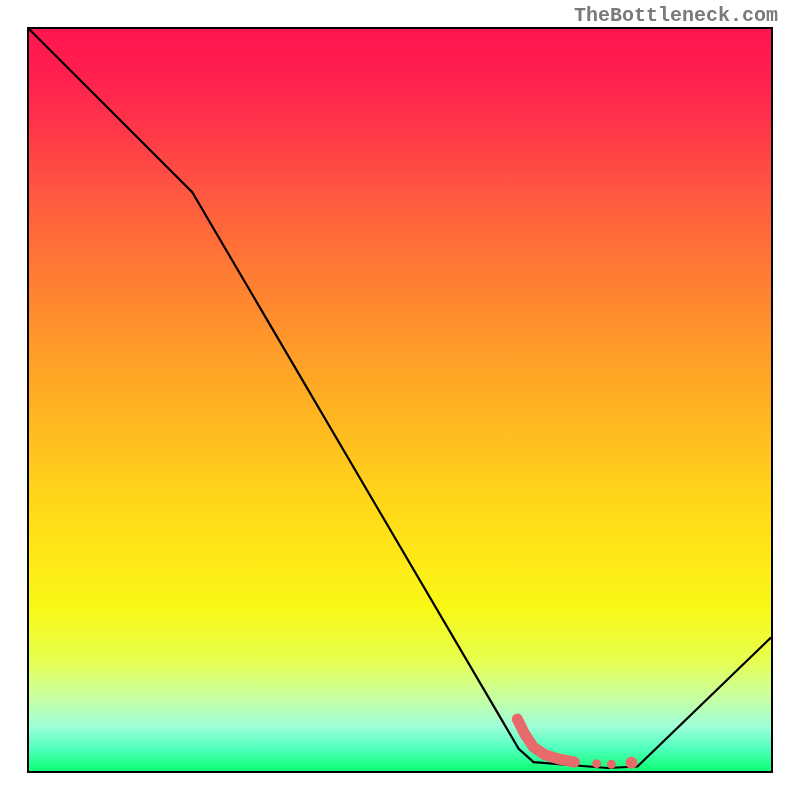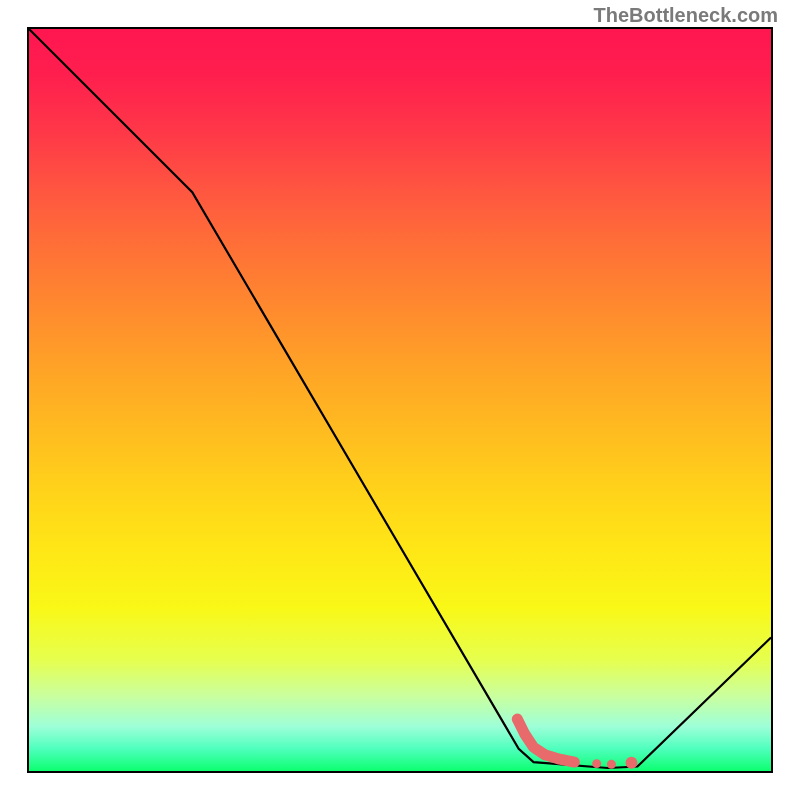--- a/index.html
+++ b/index.html
@@ -11,21 +11,21 @@
     position: relative;
     overflow: hidden;
   }
   .watermark {
     position: absolute;
     top: 4px;
     right: 22px;
     font-size: 20px;
     font-weight: bold;
     color: #7a7a7a;
-    font-family: Liberation Sans, sans-serif;
+    font-family: Liberation Mono, monospace;
     z-index: 10;
   }
   .plot {
     position: absolute;
     left: 27px;
     top: 27px;
     width: 746px;
     height: 746px;
     border: 2px solid #000;
   }

